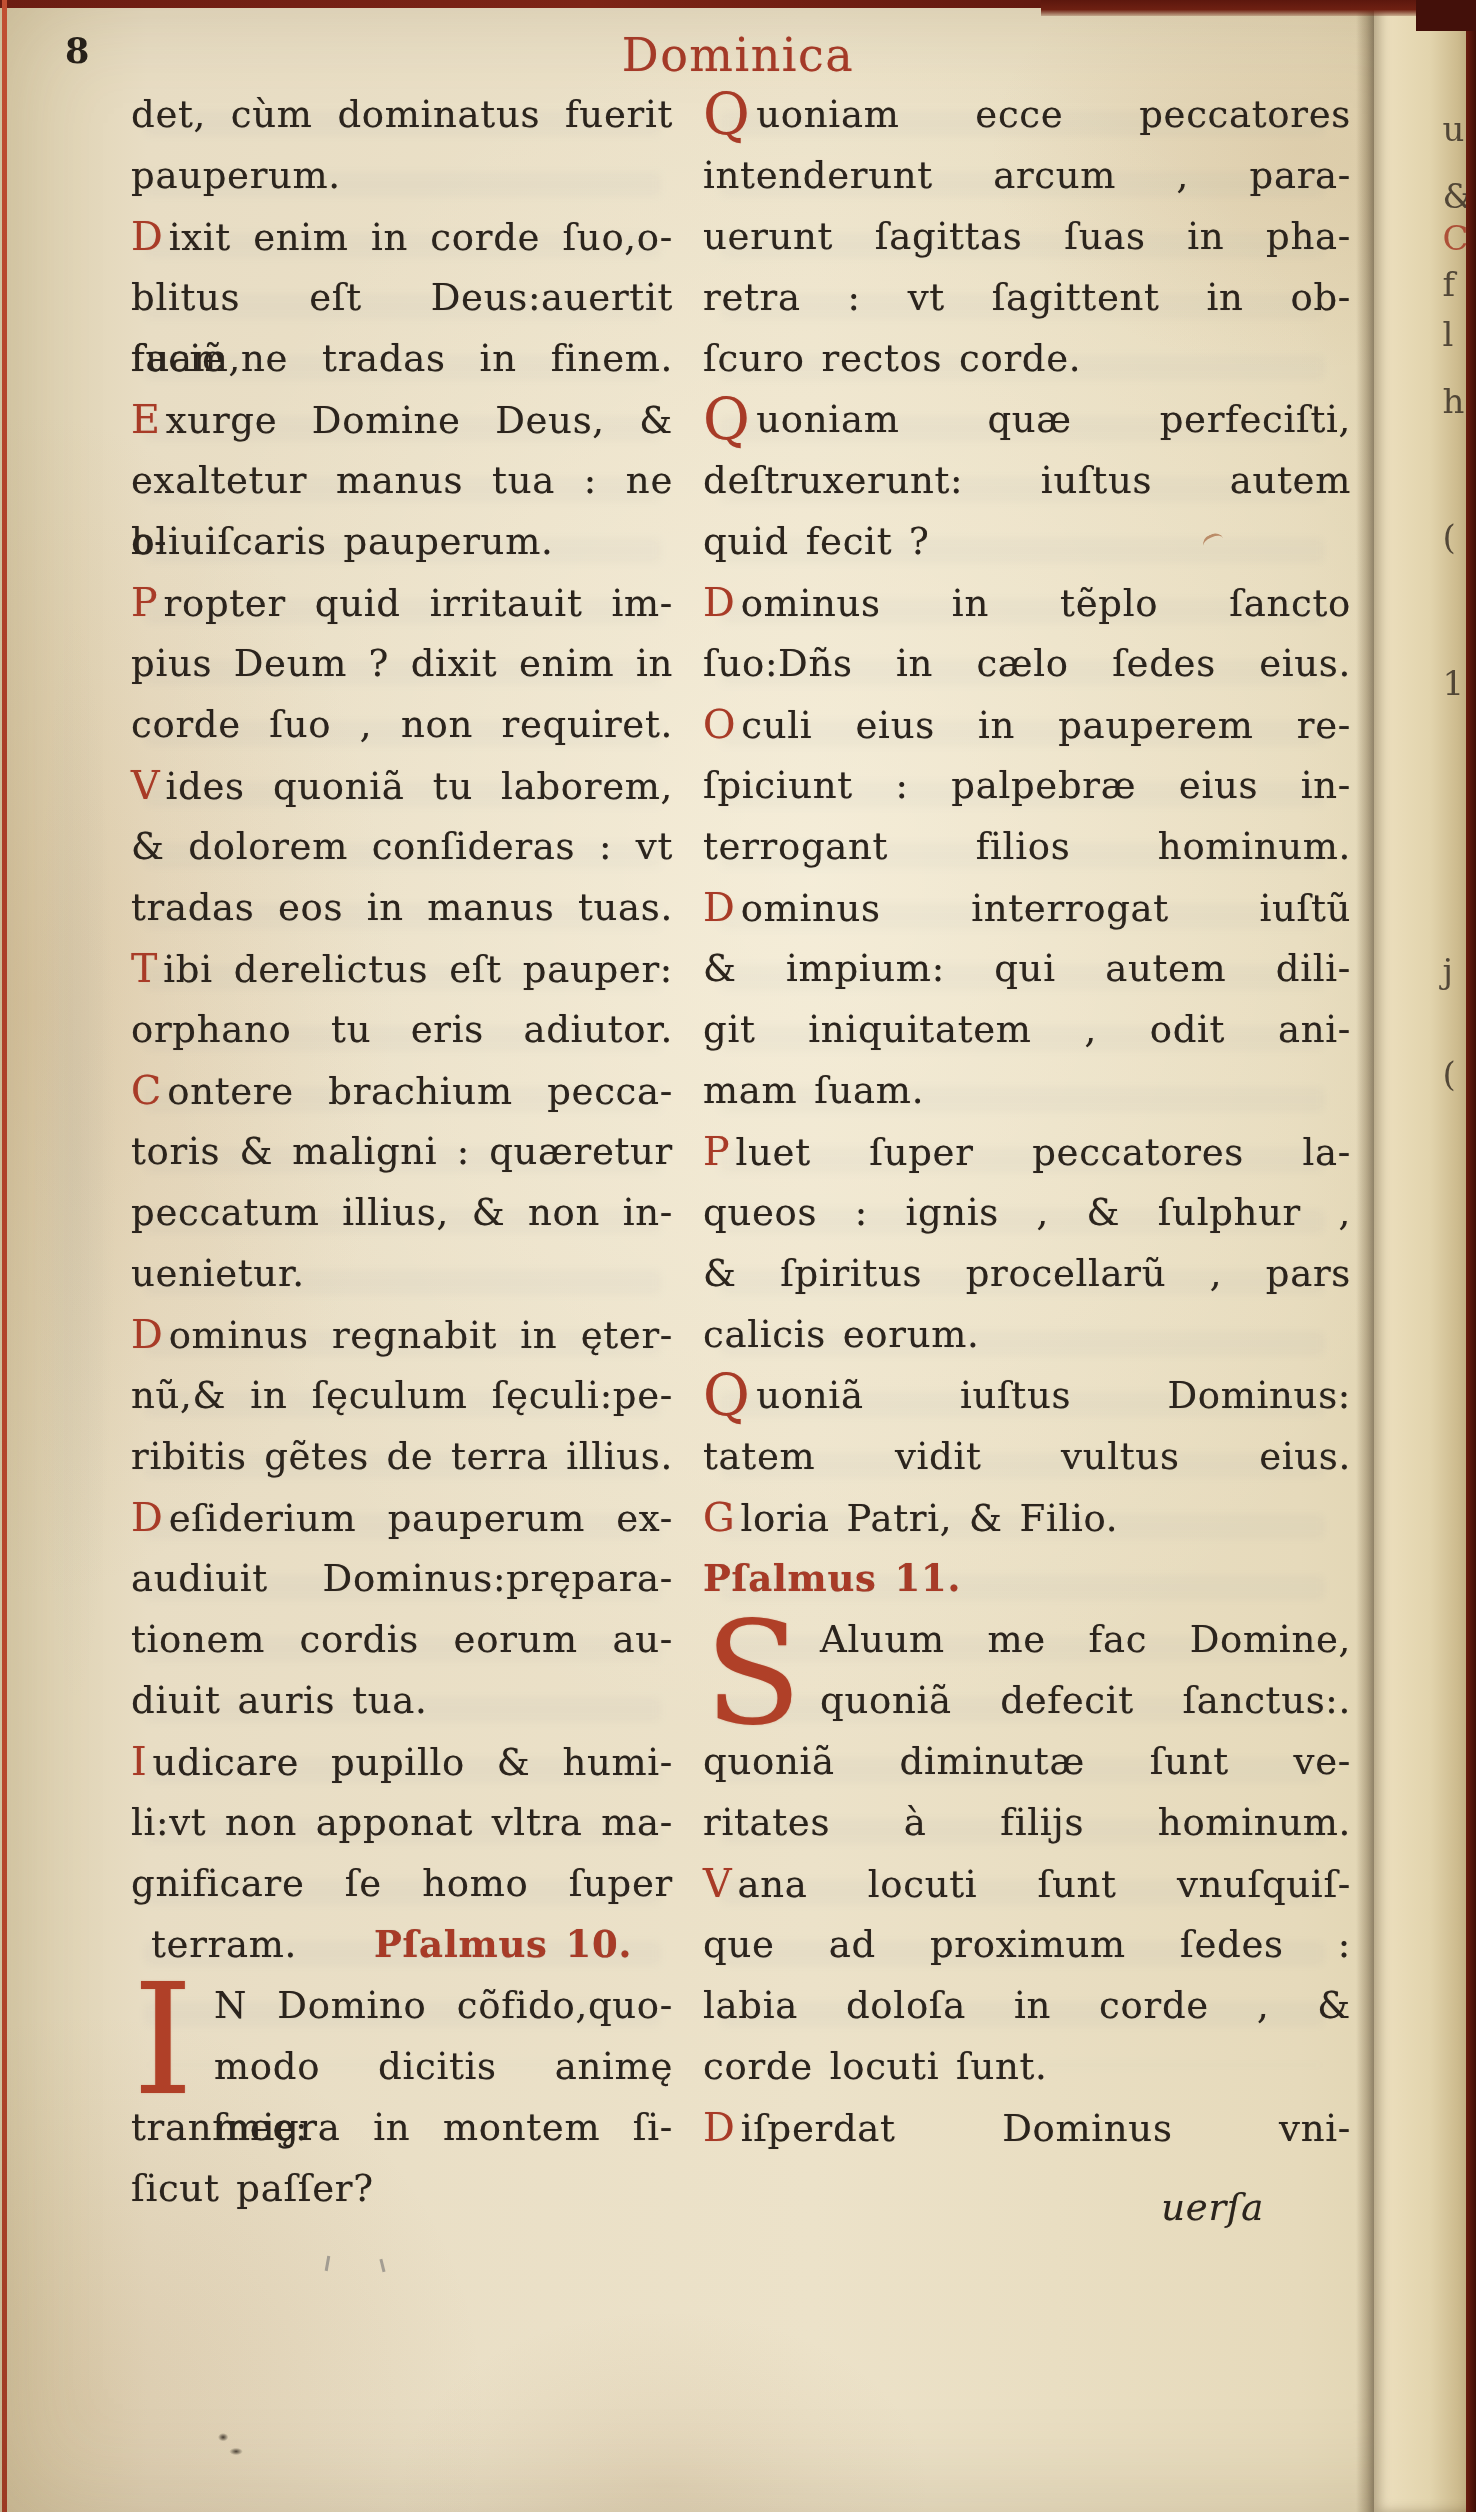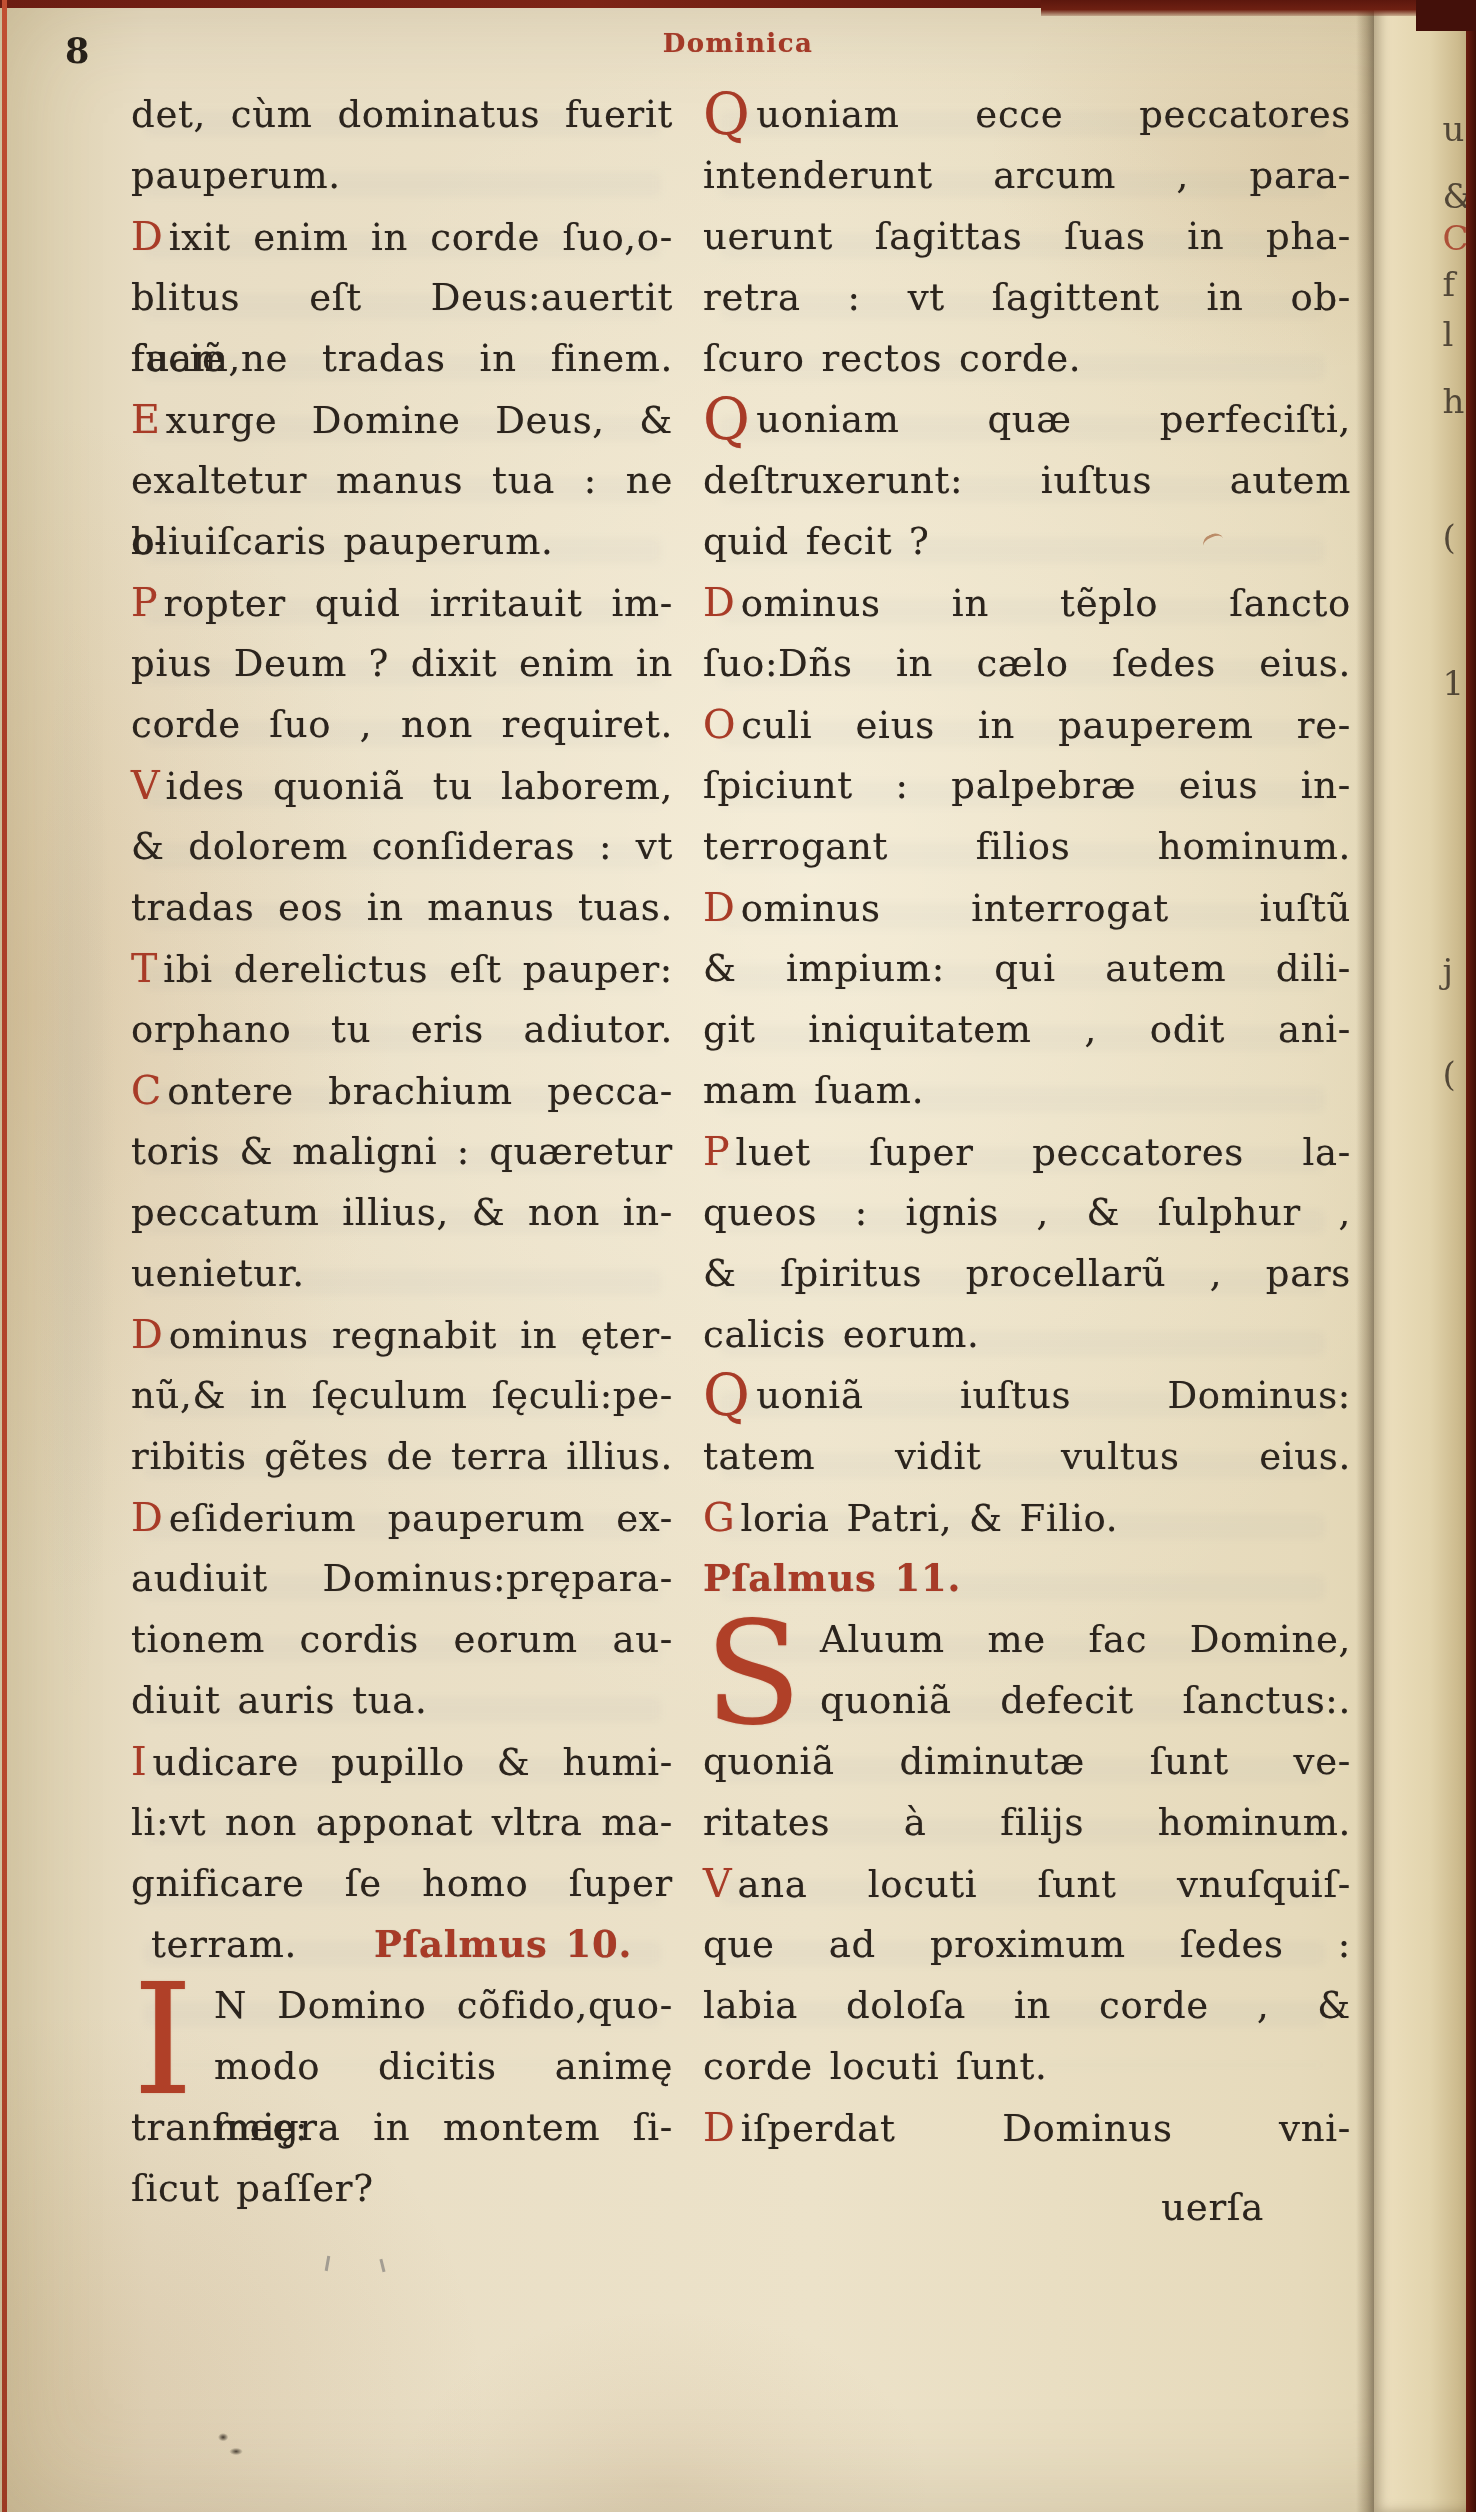--- a/index.html
+++ b/index.html
@@ -47,21 +47,21 @@
       radial-gradient(9.6px 5.2px at 66% 72%, rgba(40,32,24,0.8), transparent 70%); }
   .pencil { position:absolute; left:319px; top:2250px; width:96px; height:32px; }
   .pencil i { position:absolute; display:block; background:rgba(95,95,100,0.5); }
   .pencil .p1 { left:7.4px; top:5.9px; width:3px; height:14.8px; transform:rotate(10deg); }
   .pencil .p2 { left:62px; top:8.9px; width:3px; height:13.3px; transform:rotate(-14deg); }
   .fleck { position:absolute; left:1203px; top:534px; width:20.7px; height:13.3px;
     border-top:3px solid rgba(150,72,30,0.55); border-radius:50%; transform:rotate(-22deg); }
   
   .page-number { position:absolute; left:65px; top:29.5px; font-size:35px; font-weight:700; color:#262019; }
   .running-header { position:absolute; left:59px; top:28px; width:1358px; text-align:center;
-    font-size:26px; font-weight:700; color:#a43a28; letter-spacing:1.5px;
+    font-size:46px; font-weight:400; color:#a43a28; letter-spacing:1.5px;
     text-shadow:0 0 0.7px rgba(164,58,40,0.5); }
   
   .col { position:absolute; top:84px; font-size:37px; line-height:61px; color:#2b241d;
     letter-spacing:0.7px; word-spacing:4.4px;
     text-shadow:0 0 0.7px rgba(43,36,29,0.45); }
   .col-left  { left:131px; width:542px; }
   .col-right { left:703px; width:648px; }
   .line { height:61px; }
   .just { text-align:justify; text-align-last:justify; }
   .ini { color:#a83b27; font-size:1.07em; margin-right:5.2px; text-shadow:0 0 0.7px rgba(168,59,39,0.5); }
@@ -70,21 +70,21 @@
   .has-drop { position:relative; }
   .drop { position:absolute; left:1.5px; color:#b04028; line-height:1;
     text-shadow:0 0 1.5px rgba(176,64,40,0.4); }
   .drop-I { font-size:154px; top:-11.8px; }
   .drop-S { font-size:142px; top:-5.9px; }
   .ind-left { padding-left:83px; }
   .ind-right { padding-left:117px; }
   .heading-line { color:#a83b27; font-weight:700; letter-spacing:0.7px; }
   .inline-heading { display:flex;margin-left:20px; }
   .inline-heading .ht { color:#a83b27; font-weight:700; margin-left:auto; margin-right:41px; letter-spacing:0.7px; }
-  .catchword { text-align:right; padding-right:87px; margin-top:19px; }
+  .catchword { text-align:right; padding-right:87px; margin-top:19px;font-style:italic; }
 </style>
 </head>
 <body>
 
 <div class="sheet">
 
   <div class="ghost g-left"></div>
   <div class="ghost g-right"></div>
   <div class="smudge-left"></div>
   <div class="blot"></div>

